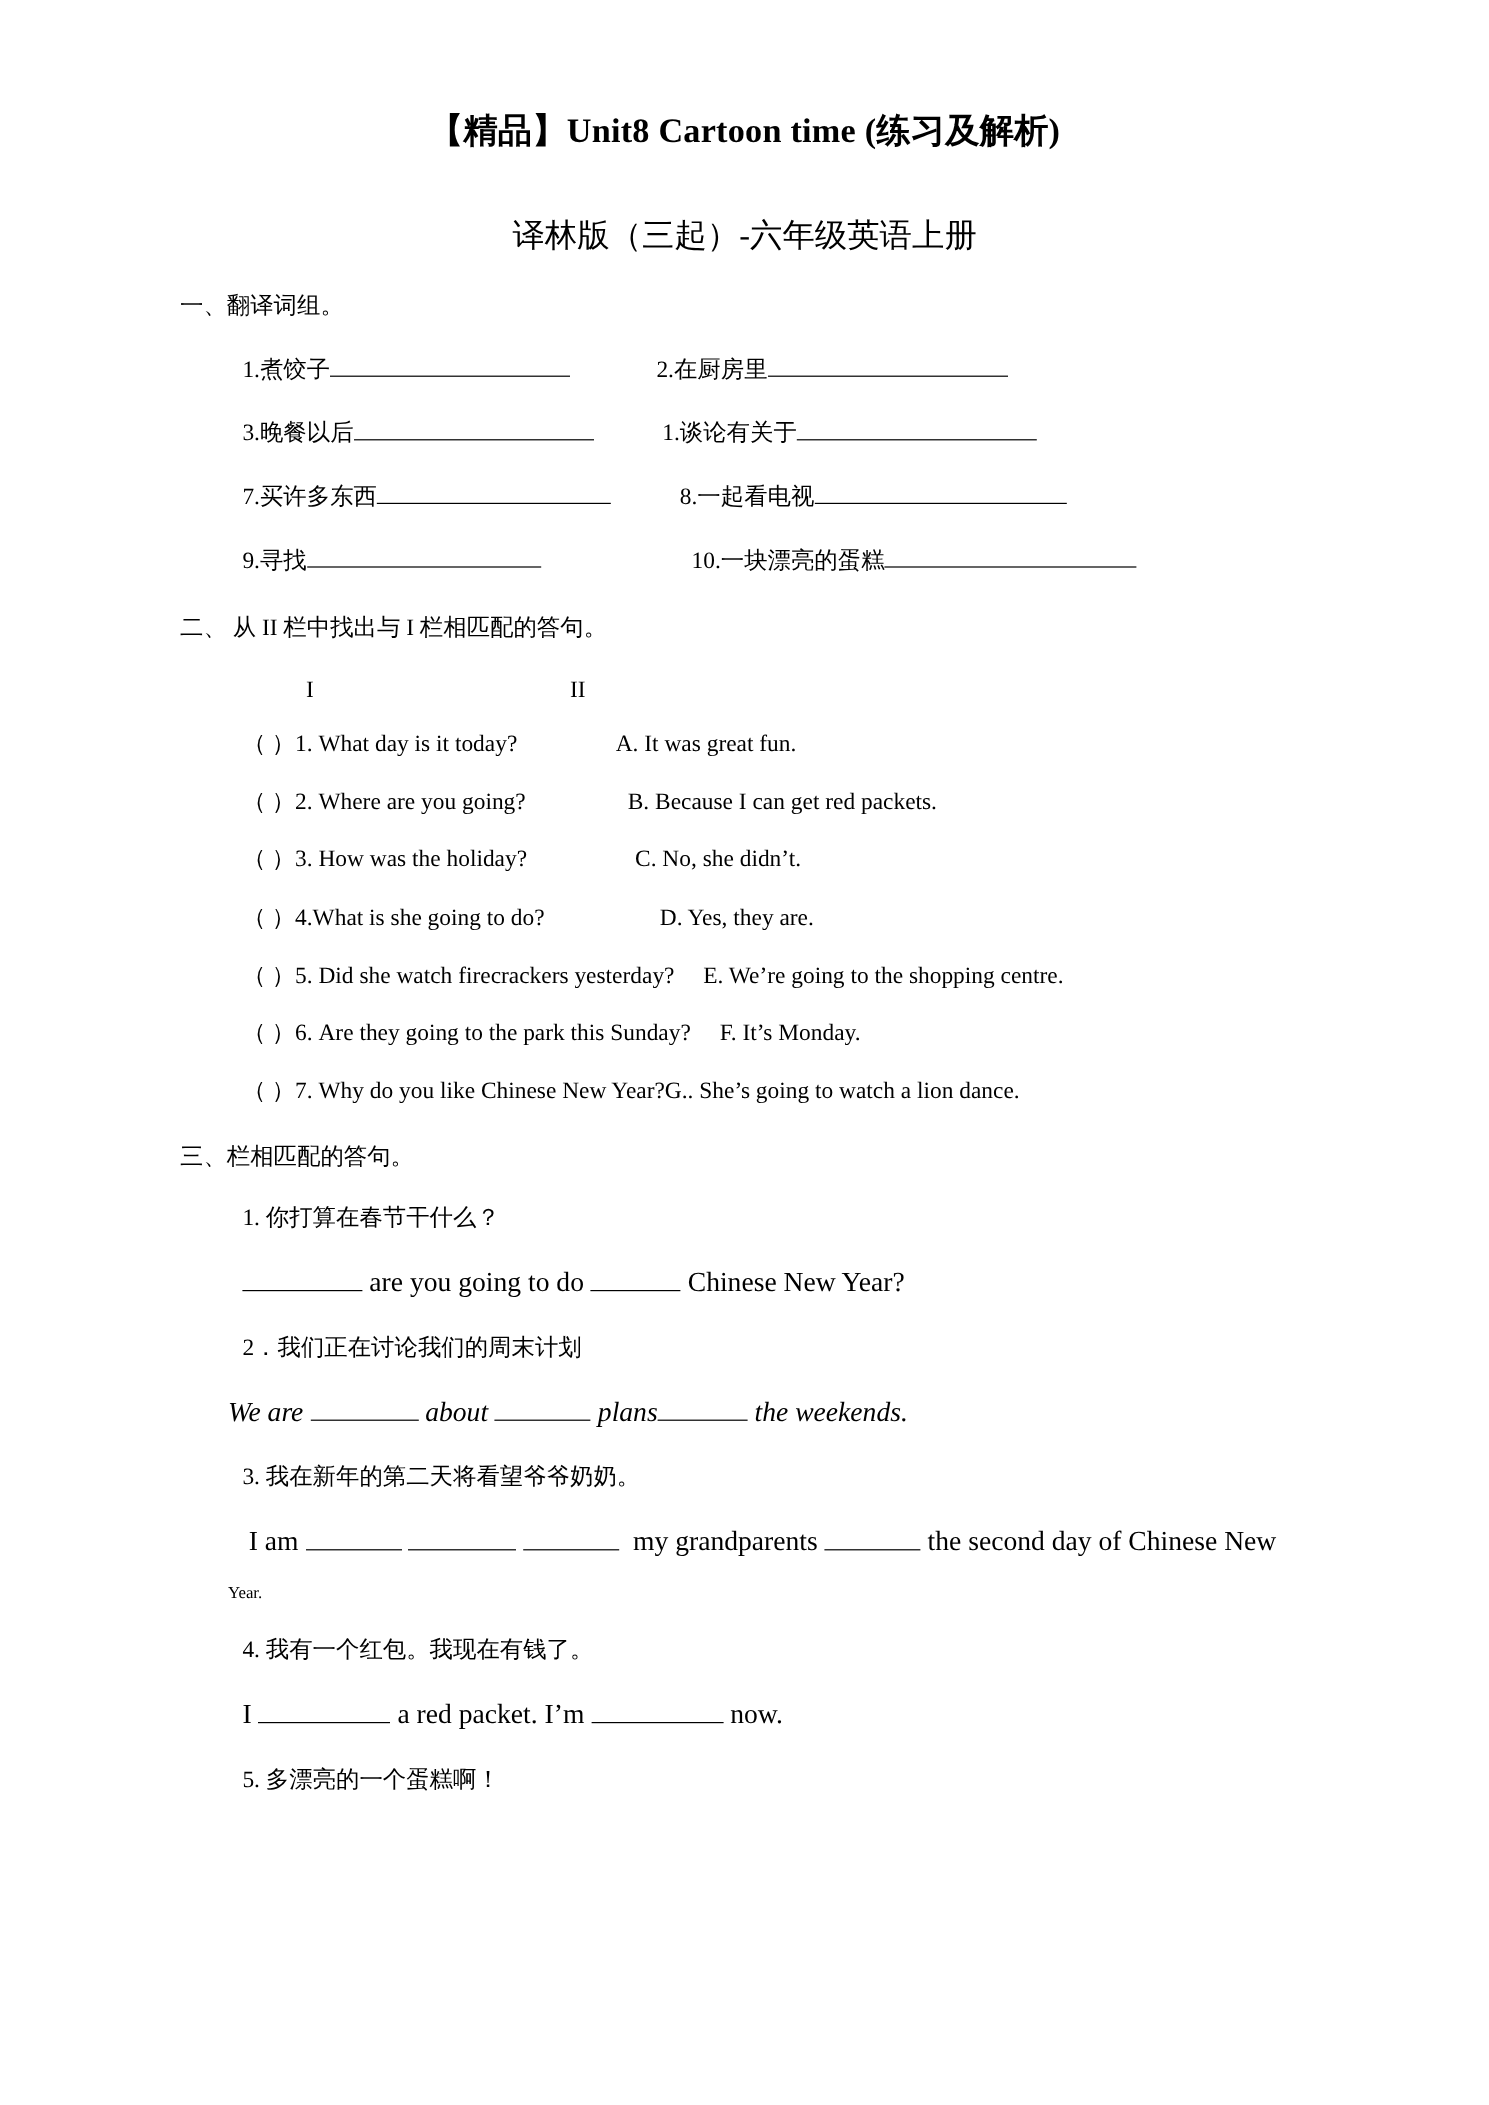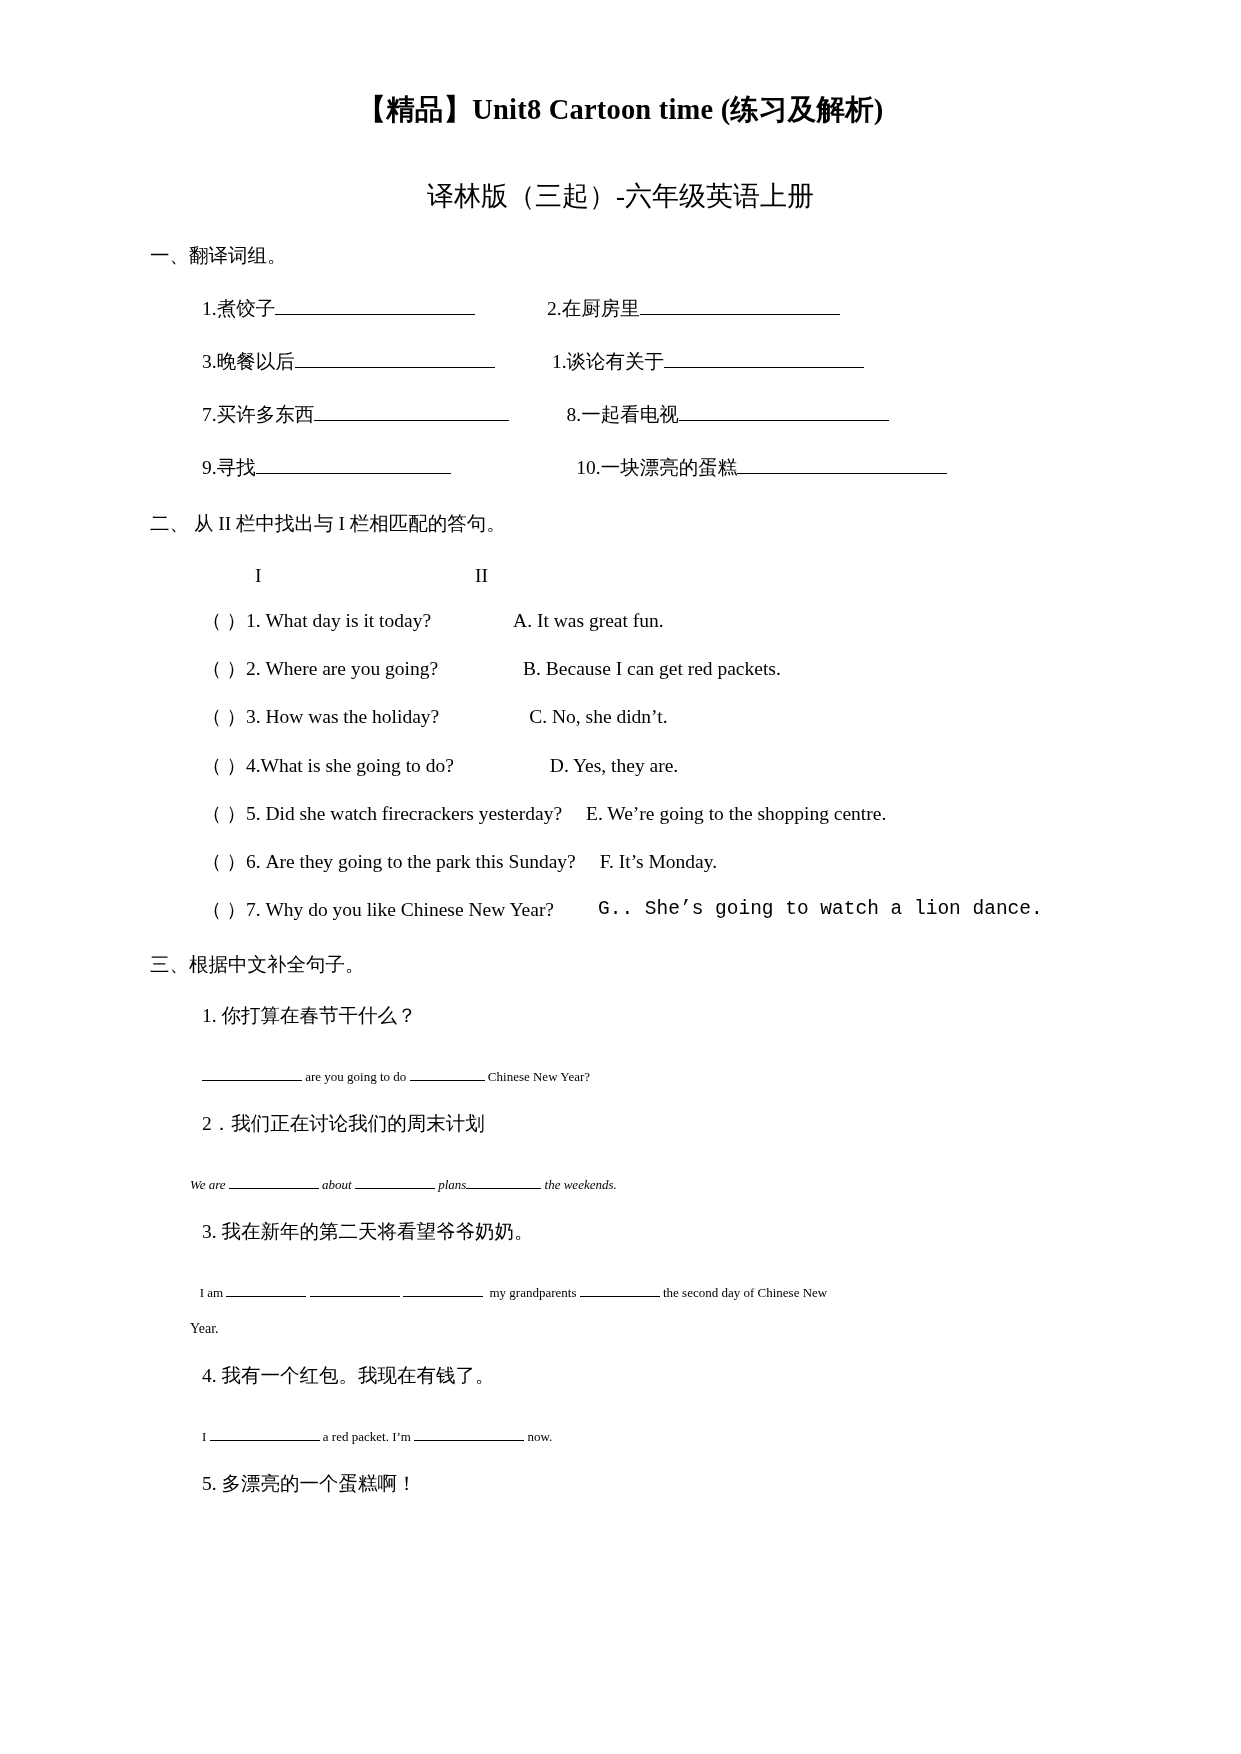--- a/index.html
+++ b/index.html
@@ -92,23 +92,23 @@
   .match-row .right {
     white-space: nowrap;
   }
   .q-line {
     font-size: 19.5px;
     line-height: 1.6;
     margin-top: 20px;
     margin-left: 52px;
   }
   .a-line {
-    font-size: 13px;
-    line-height: 1.6;
-    margin-top: 36px;
+    font-size: 23px;
+    line-height: 1.6;
+    margin-top: 20px;
     margin-left: 52px;
   }
   .a-line.tight { margin-left: 40px; font-style: italic; }
   .a-line.just {
     margin-left: 40px;
     margin-right: 0;
     text-align: justify;
     text-align-last: left;
     width: 900px;
   }
@@ -199,26 +199,26 @@
       <div class="right" style="margin-left:24px;"><span>E. We’re going to the shopping centre.</span></div>
     </div>
 
     <div class="match-row">
       <div class="left"><span>（    ）</span><span>6. Are they going to the park this Sunday?</span></div>
       <div class="right" style="margin-left:24px;"><span>F. It’s Monday.</span></div>
     </div>
 
     <div class="match-row">
       <div class="left"><span>（    ）</span><span>7. Why do you like Chinese New Year?</span></div>
-      <div class="right" style="margin-left:44px;font-family:Liberation Mono, monospace;"><span>G.. She’s going to watch a lion dance.</span></div>
+      <div class="right" style=""><span>G.. She’s going to watch a lion dance.</span></div>
     </div>
 
   </div>
 
-  <div class="section-head">三、根据中文补全句子。</div>
+  <div class="section-head">三、栏相匹配的答句。</div>
 
   <div class="q-line">1. 你打算在春节干什么？</div>
   <div class="a-line"><span class="ul u100"></span><span> are you going to do </span><span class="ul u75"></span><span> Chinese New Year?</span></div>
 
   <div class="q-line">2．我们正在讨论我们的周末计划</div>
   <div class="a-line tight"><span>We are </span><span class="ul u90"></span><span> about </span><span class="ul u80"></span><span> plans</span><span class="ul u75"></span><span> the weekends.</span></div>
 
   <div class="q-line">3. 我在新年的第二天将看望爷爷奶奶。</div>
   <div class="a-line just">&nbsp;&nbsp;&nbsp;<span>I am </span><span class="ul u80"></span>&nbsp;<span class="ul u90"></span>&nbsp;<span class="ul u80"></span>&nbsp;<span> my grandparents </span><span class="ul u80"></span><span> the second day of Chinese New</span></div>
   <div class="cont-line">Year.</div>

